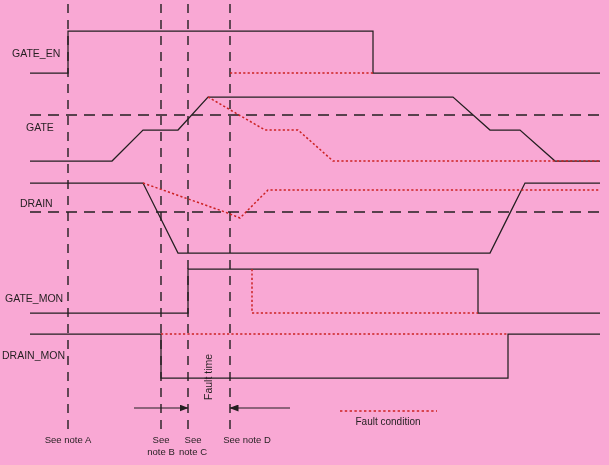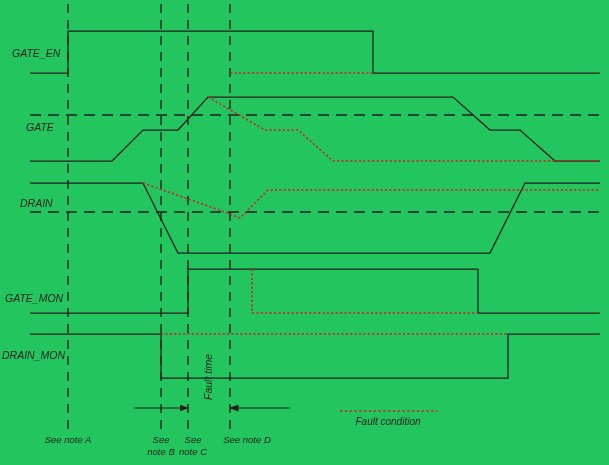--- a/index.html
+++ b/index.html
@@ -8,23 +8,22 @@
     padding: 0;
     background: #ffffff;
   }
   body {
     font-family: "Liberation Sans", sans-serif;
   }
   #diagram-root {
     position: relative;
     width: 609px;
     height: 465px;
-    background: #22c55e;
+    background: #f9a8d4;
     overflow: hidden;
-    font-style: italic;
   }
   svg#wave-svg {
     position: absolute;
     top: 0;
     left: 0;
     width: 609px;
     height: 465px;
     display: block;
   }
   text {

